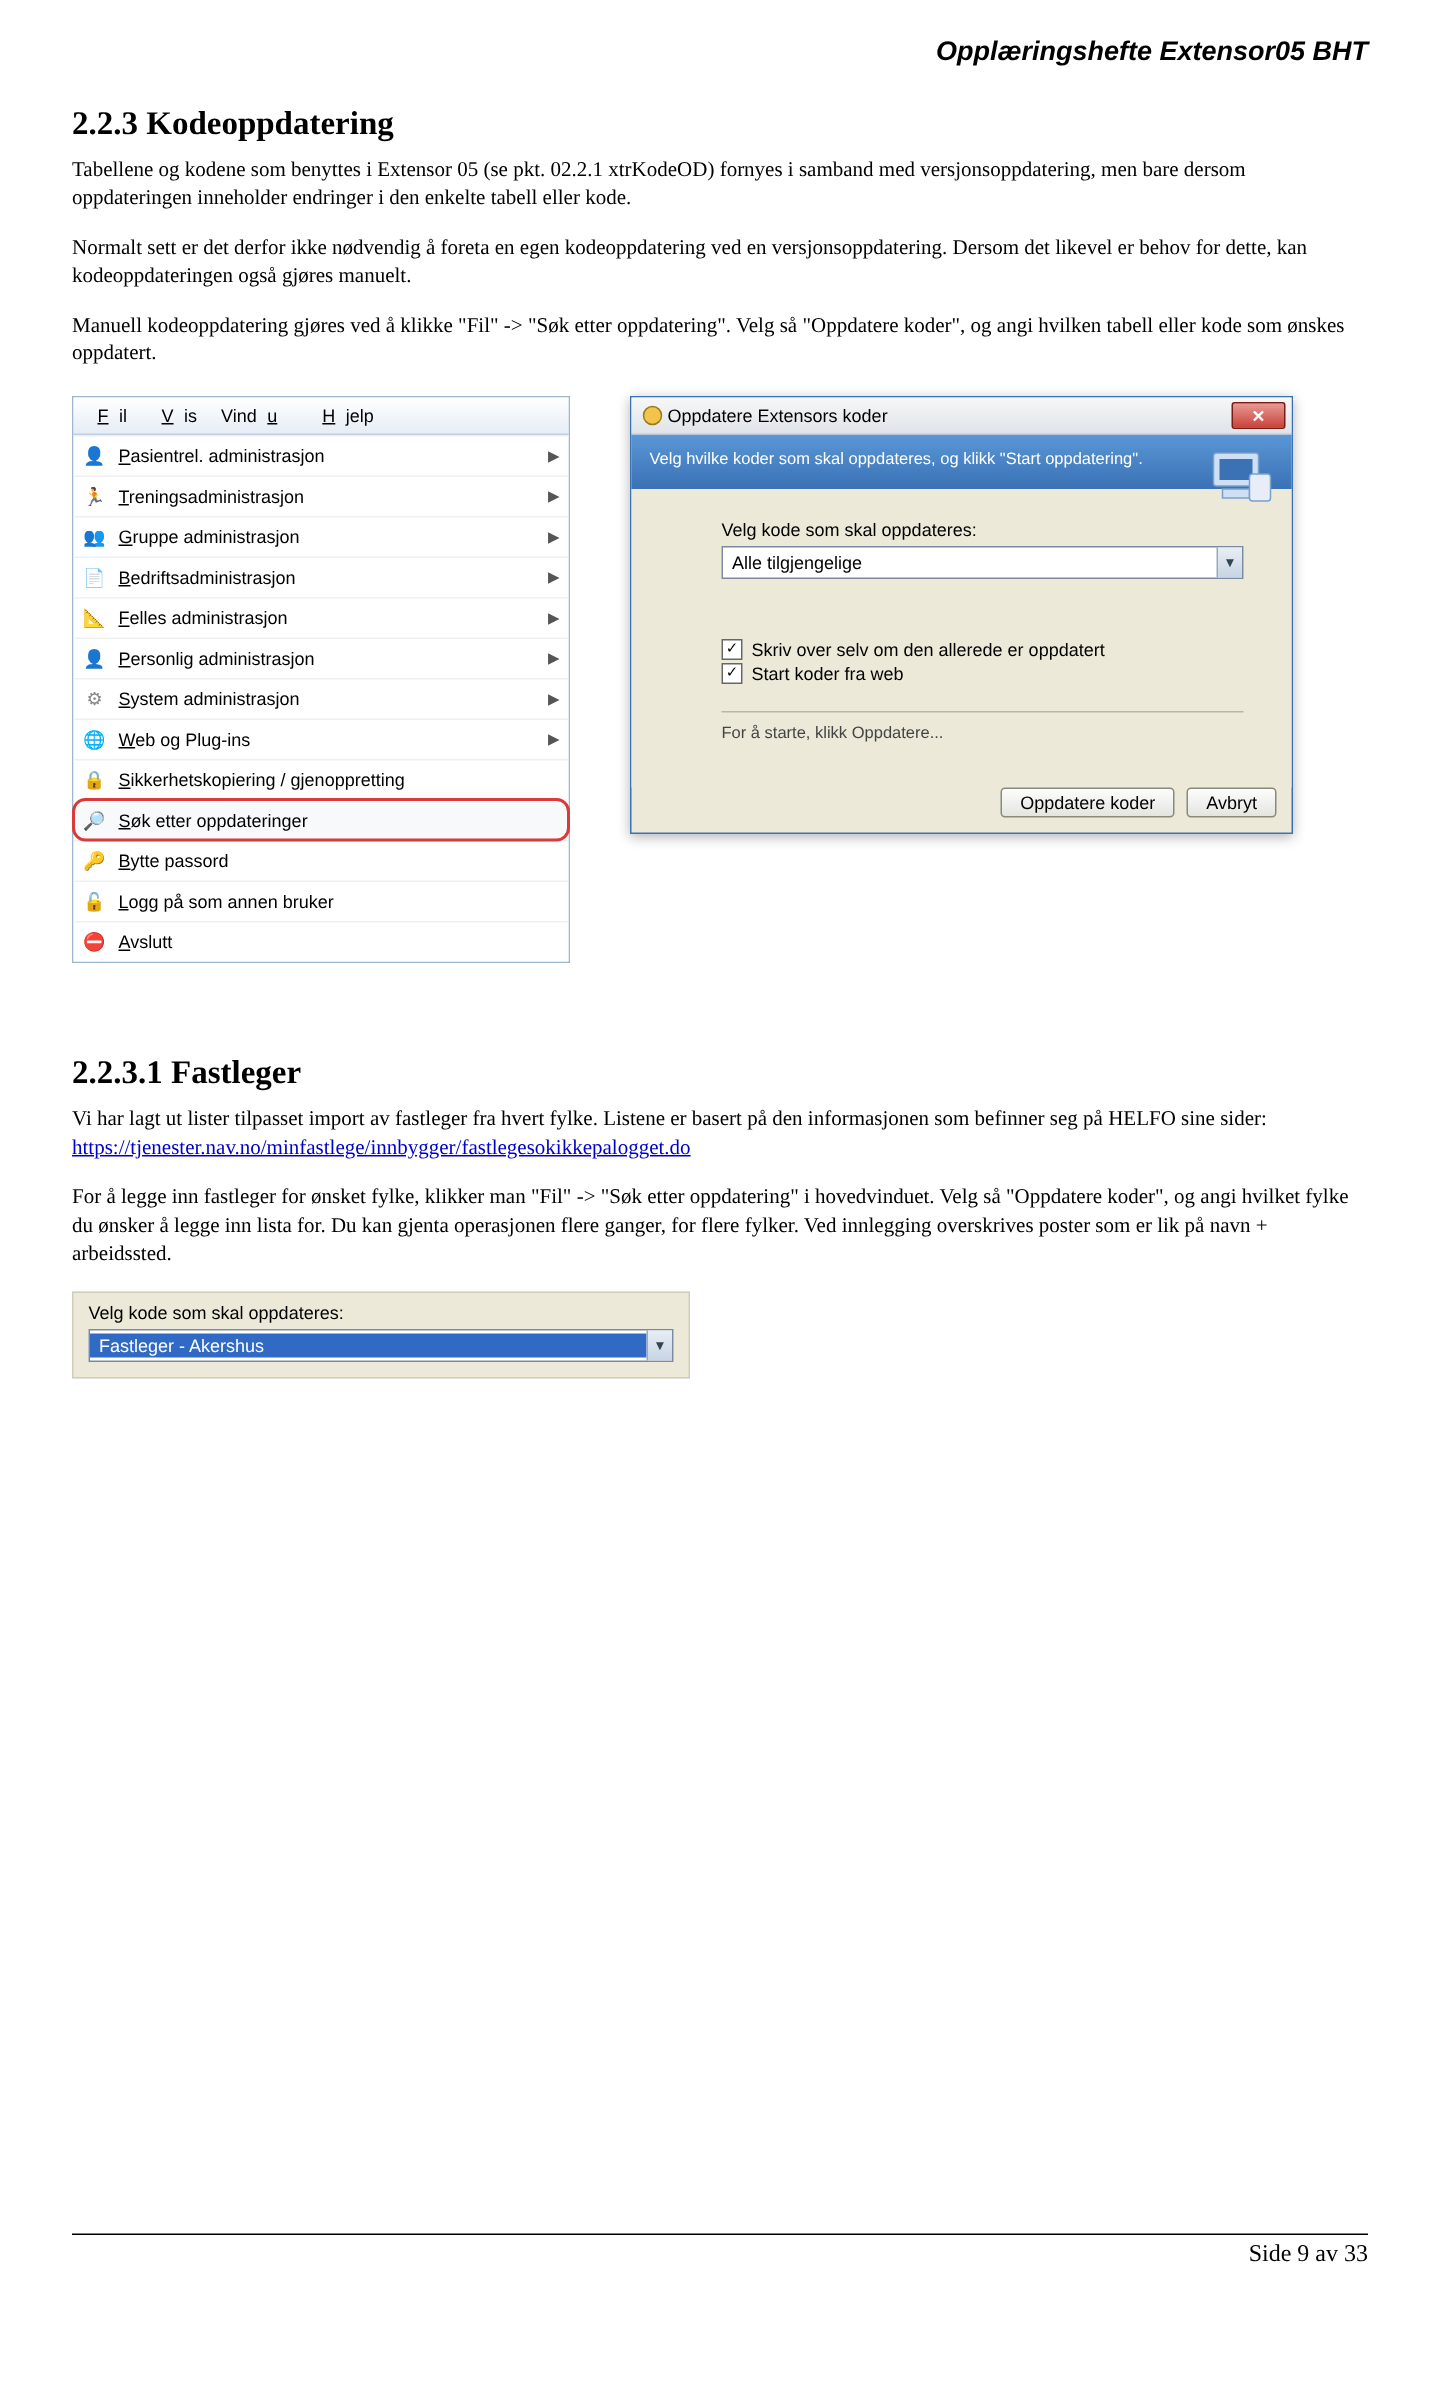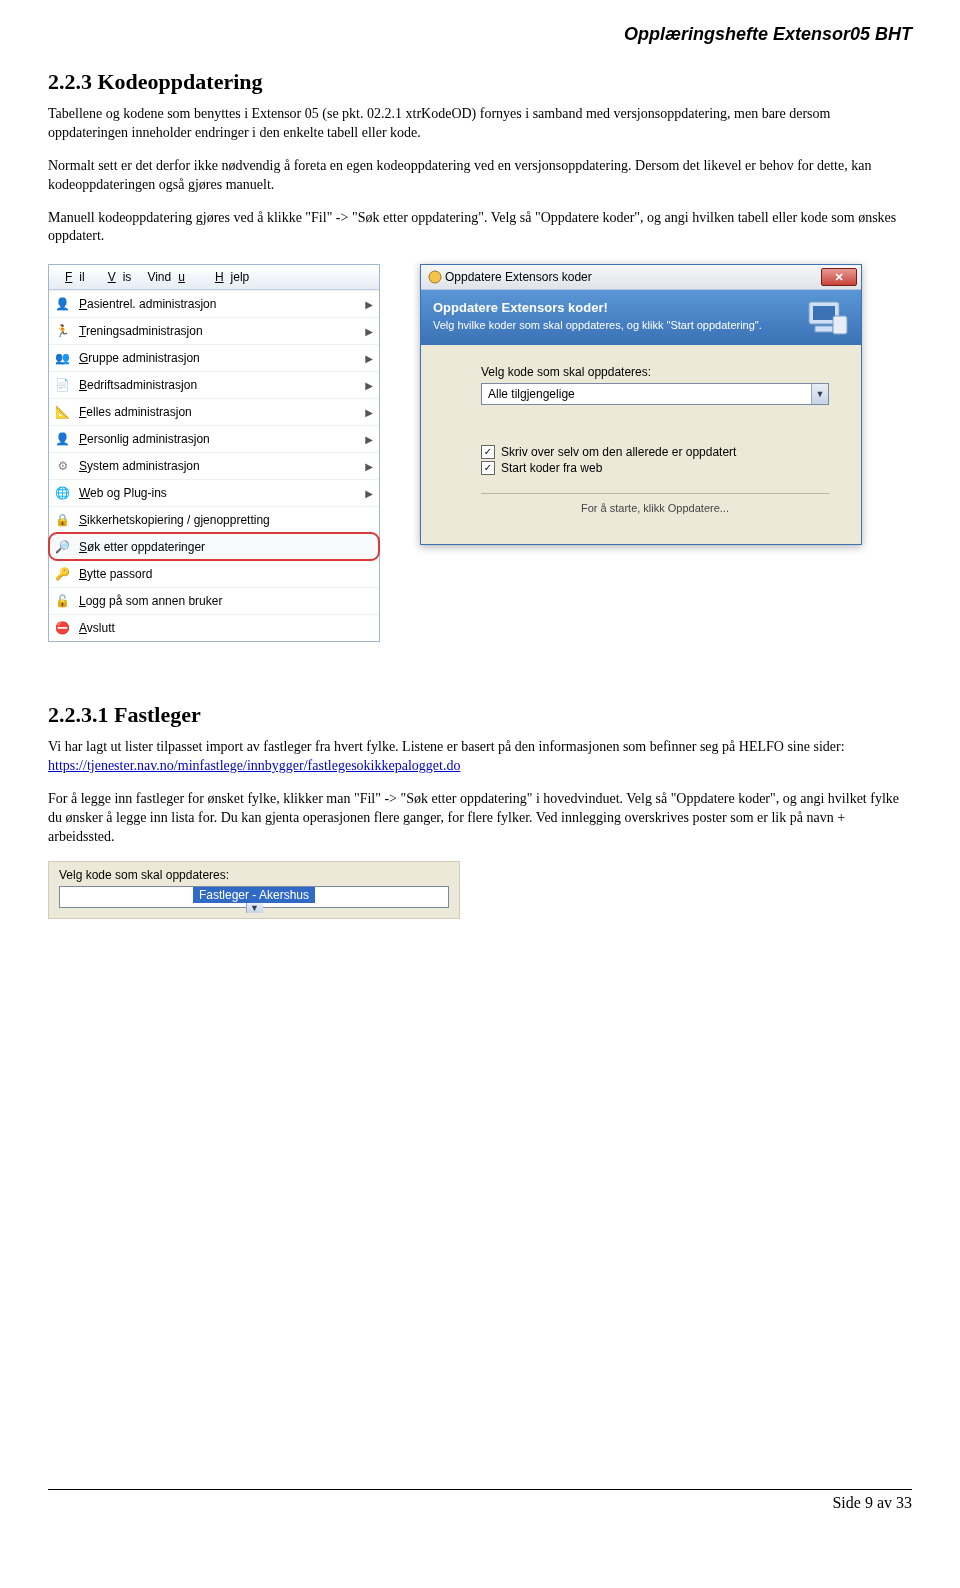--- a/index.html
+++ b/index.html
@@ -177,21 +177,21 @@
   .chk {
     width:12px;height:12px;border:1px solid #666;background:#fff;
     display:inline-flex;align-items:center;justify-content:center;
     font-size:10px;line-height:1;color:#000;
   }
   .dlg-sep {
     border-top:1px solid #b7b7a4;
     margin: 18px 0 8px 0;
   }
   .dlg-hint {
-    text-align:center;color:#444;font-size:11px;
+    text-align:left;color:#444;font-size:11px;
     margin-bottom: 20px;
   }
   .dlg-buttons {
     display:flex; justify-content:flex-end; gap:8px;
     padding: 0 10px 10px 10px;
   }
   .winbtn {
     background:linear-gradient(#fdfdfd,#e4e4e0);
     border:1px solid #8a8a7a;
     border-radius:3px;
@@ -201,21 +201,21 @@
   }
   .small-combo-block {
     width: 390px;
     font-family: Tahoma, Arial, sans-serif;
     font-size: 12px;
     background:#ece9d8;
     padding: 6px 10px 10px 10px;
     border:1px solid #d0cdbc;
     margin-top: 8px;
   }
-  .small-combo-block .combo { margin-bottom:0;flex-direction:column; }
+  .small-combo-block .combo { margin-bottom:0; }
   .small-combo-block .combo .val {
     background:#316ac5;color:#fff;padding:1px 6px;
   }
   .footer {
     position:absolute;
     left:48px; right:48px; bottom:28px;
     border-top:1px solid #000;
     padding-top:4px;
     text-align:right;
     font-family: Georgia, serif;
@@ -311,21 +311,20 @@
       <div class="dlg-title">
         <span class="tic">
           <svg width="14" height="14" viewBox="0 0 14 14">
               <circle cx="7" cy="7" r="6" fill="#f3c34a" stroke="#9a7a1a"></circle>
             </svg>
         </span>
         <span>Oppdatere Extensors koder</span>
         <span class="dlg-close">✕</span>
       </div>
       <div class="dlg-banner">
-        <div class="h">Oppdatere Extensors koder!</div>
         <div class="s">Velg hvilke koder som skal oppdateres, og klikk "Start oppdatering".</div>
         <span class="bicon">
           <svg viewBox="0 0 46 40">
               <rect x="4" y="4" width="30" height="22" rx="2" fill="#cfe0f4" stroke="#7aa0cc"></rect>
               <rect x="8" y="8" width="22" height="14" fill="#3a72b5"></rect>
               <rect x="10" y="28" width="18" height="6" fill="#cfe0f4" stroke="#7aa0cc"></rect>
               <rect x="28" y="18" width="14" height="18" rx="2" fill="#e8eef7" stroke="#7aa0cc"></rect>
             </svg>
         </span>
       </div>
@@ -339,20 +338,24 @@
           <span class="chk">✓</span>
           <span>Skriv over selv om den allerede er oppdatert</span>
         </div>
         <div class="chk-row">
           <span class="chk">✓</span>
           <span>Start koder fra web</span>
         </div>
         <div class="dlg-sep"></div>
         <div class="dlg-hint">For å starte, klikk Oppdatere...</div>
       </div>
+      <div class="dlg-buttons">
+        <button class="winbtn">Oppdatere koder</button>
+        <button class="winbtn">Avbryt</button>
+      </div>
     </div>
   </div>
 
   <h2>2.2.3.1 Fastleger</h2>
   <p>
     <span>Vi har lagt ut lister tilpasset import av fastleger fra hvert fylke. Listene er basert på den informasjonen som befinner seg på HELFO sine sider:</span><br>
     <a class="link">https://tjenester.nav.no/minfastlege/innbygger/fastlegesokikkepalogget.do</a>
   </p>
   <p>For å legge inn fastleger for ønsket fylke, klikker man "Fil" -&gt; "Søk etter oppdatering" i hovedvinduet. Velg så "Oppdatere koder", og angi hvilket fylke du ønsker å legge inn lista for. Du kan gjenta operasjonen flere ganger, for flere fylker. Ved innlegging overskrives poster som er lik på navn + arbeidssted.</p>
 

